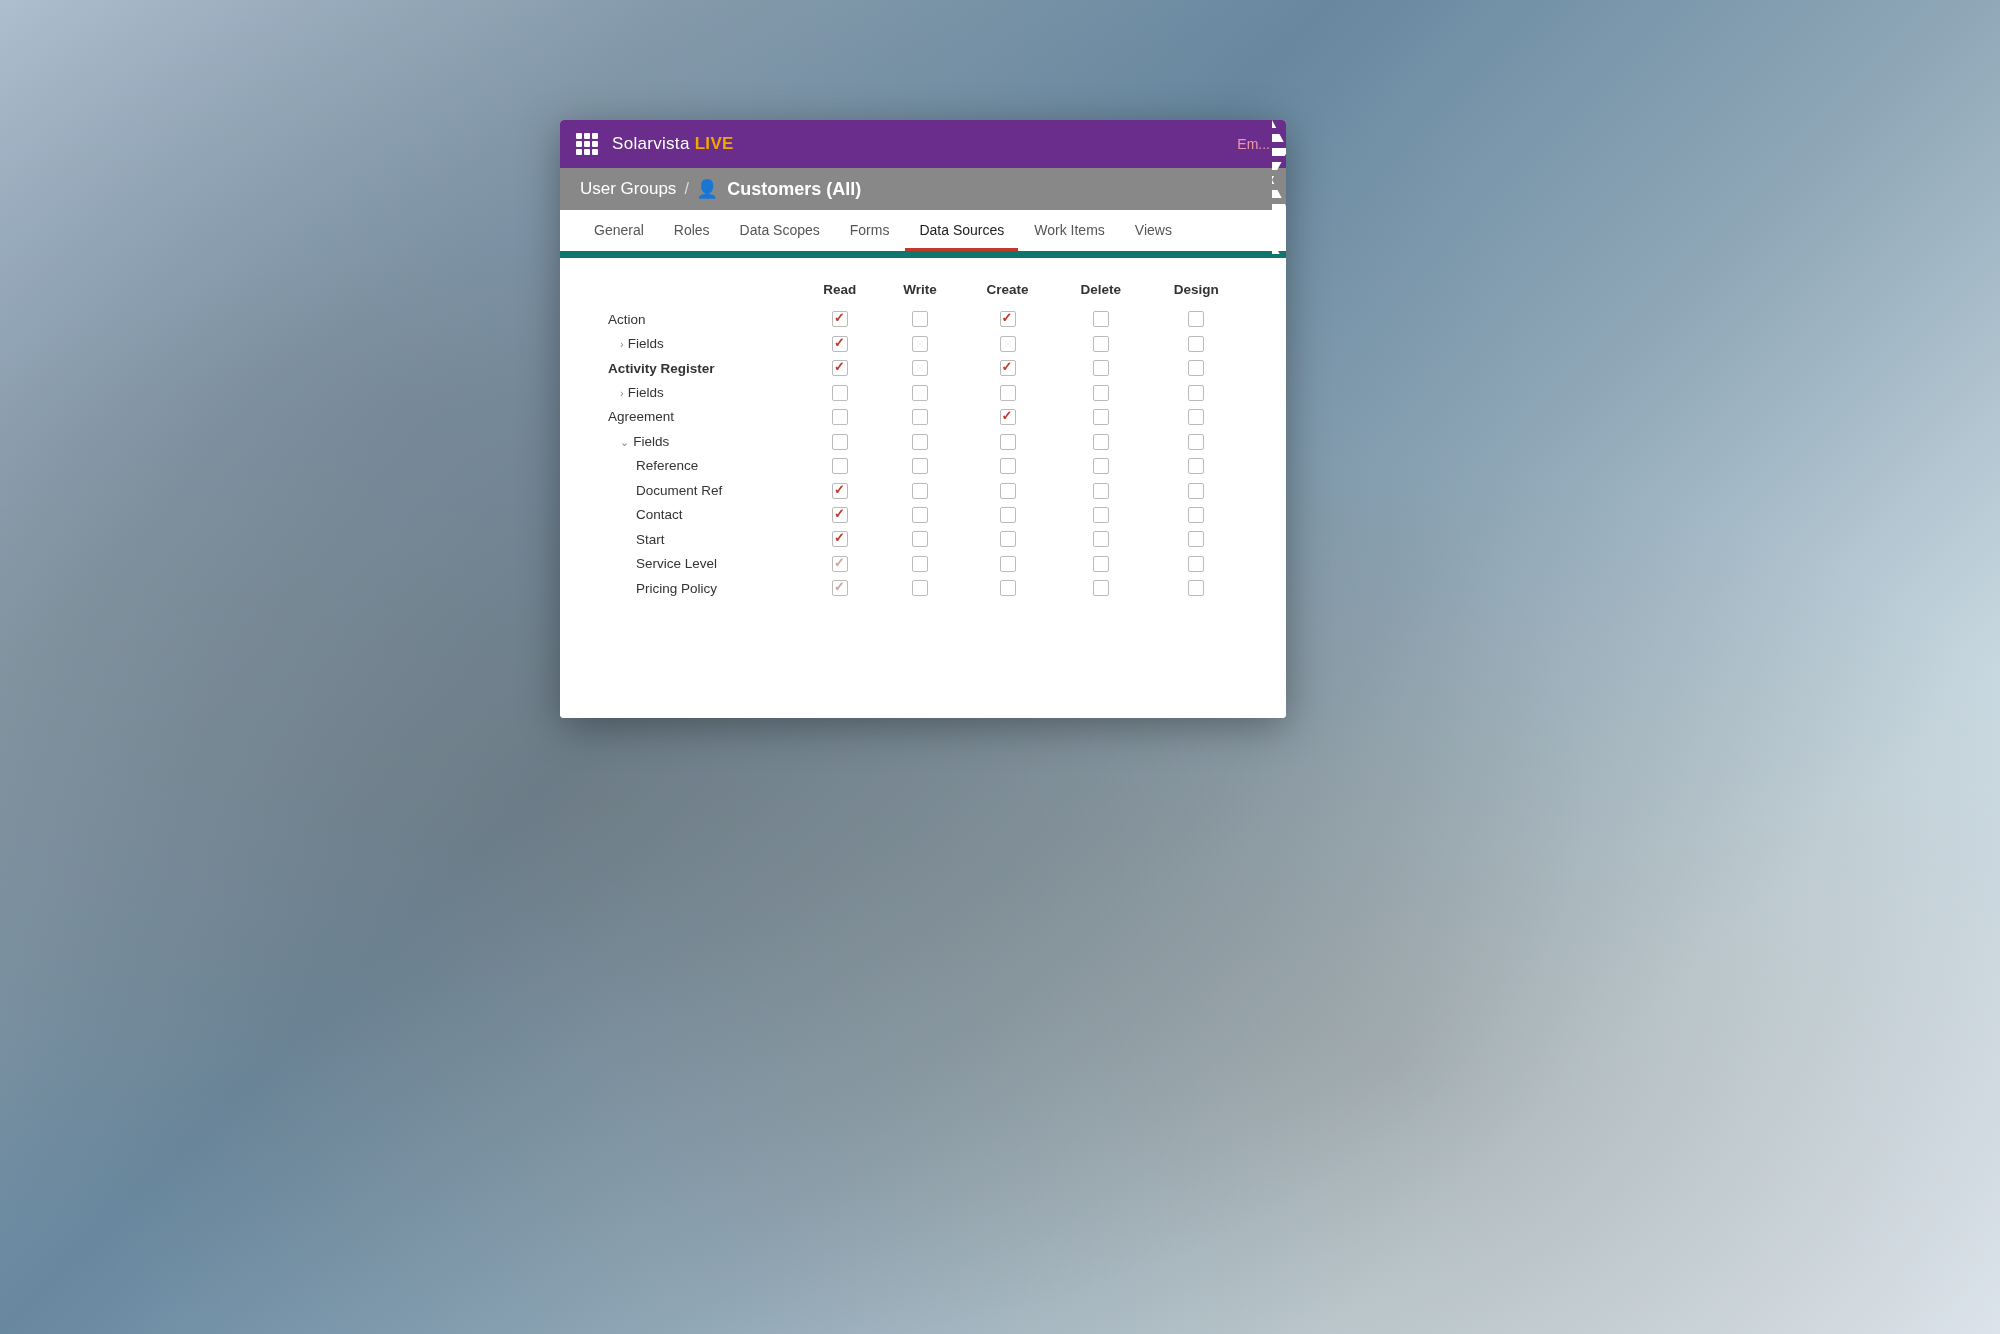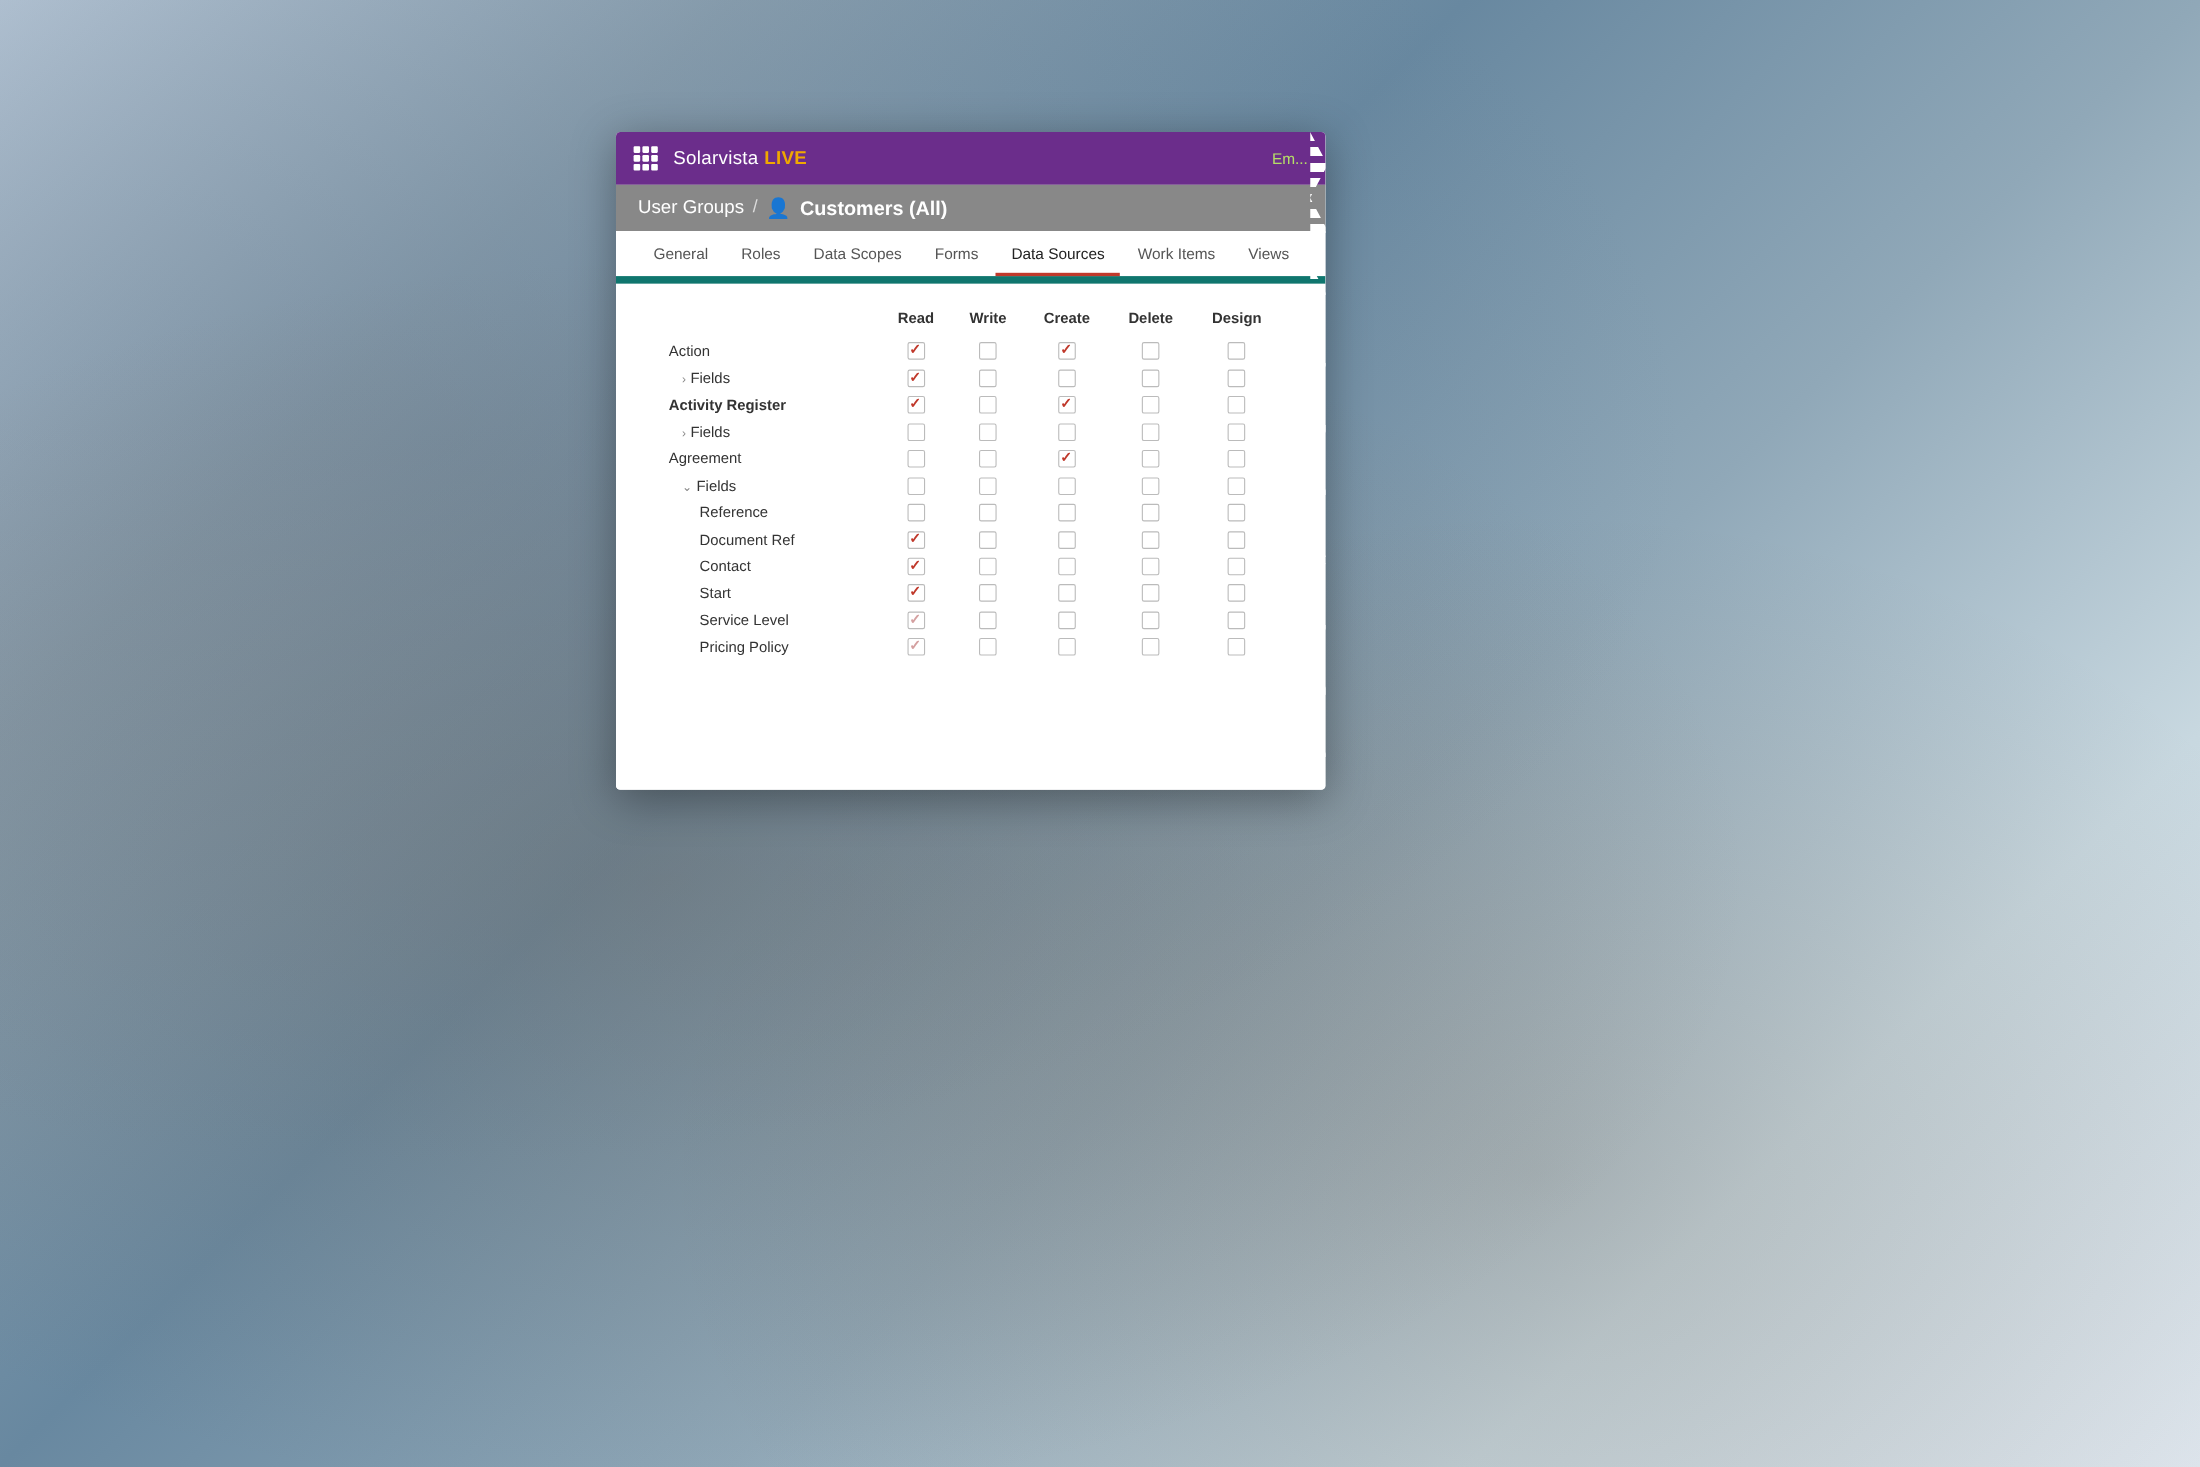--- a/index.html
+++ b/index.html
@@ -24,21 +24,21 @@
       inset: 0;
       background: radial-gradient(ellipse at 30% 60%, rgba(120,100,80,0.3) 0%, transparent 50%),
                   radial-gradient(ellipse at 70% 80%, rgba(80,60,40,0.2) 0%, transparent 40%),
                   radial-gradient(ellipse at 20% 30%, rgba(100,120,140,0.4) 0%, transparent 50%);
     }
 
     .app-window {
       position: absolute;
       top: 120px;
       left: 560px;
-      width: 645px;
+      width: 726px;
       background: #fff;
       border-radius: 4px;
       box-shadow: 0 8px 40px rgba(0,0,0,0.35);
       overflow: hidden;
     }
 
     
     .app-window::after {
       content: '';
       position: absolute;
@@ -89,21 +89,21 @@
       letter-spacing: 0.3px;
     }
 
     .nav-brand .live {
       color: #f0a800;
       font-weight: 700;
     }
 
     .nav-right {
       margin-left: auto;
-      color: #bef264;
+      color: #fca5a5;
       font-size: 14px;
       opacity: 0.9;
     }
 
     
     .breadcrumb-bar {
       background: #888;
       padding: 10px 20px;
       display: flex;
       align-items: center;

